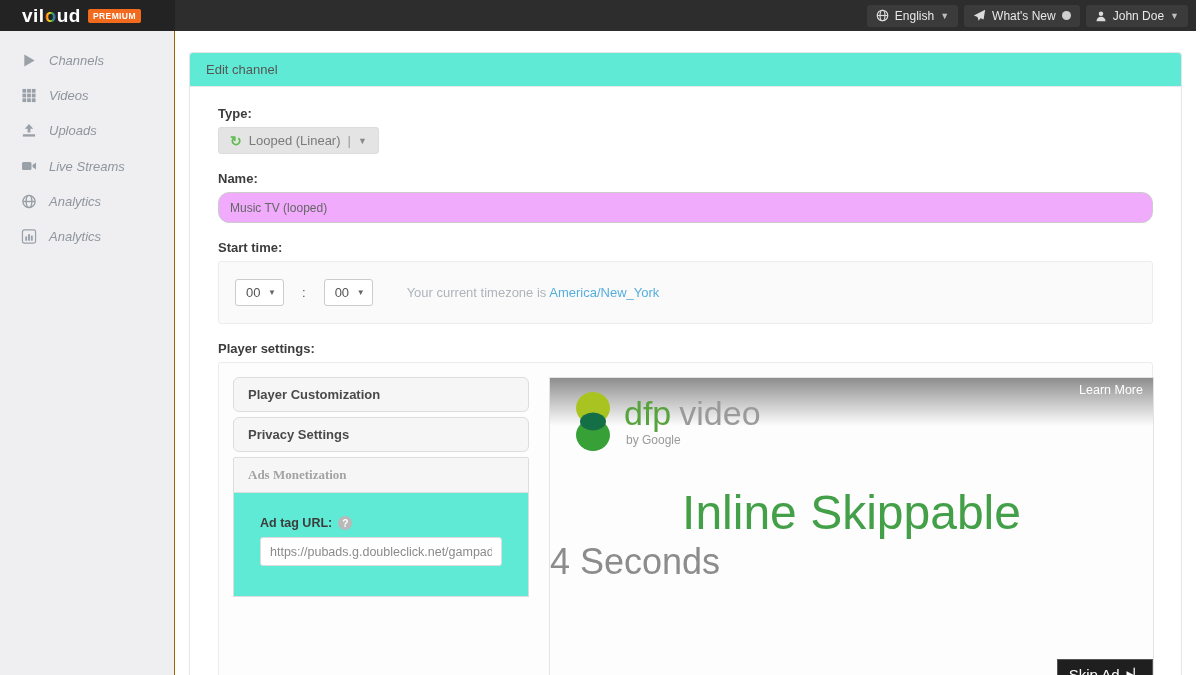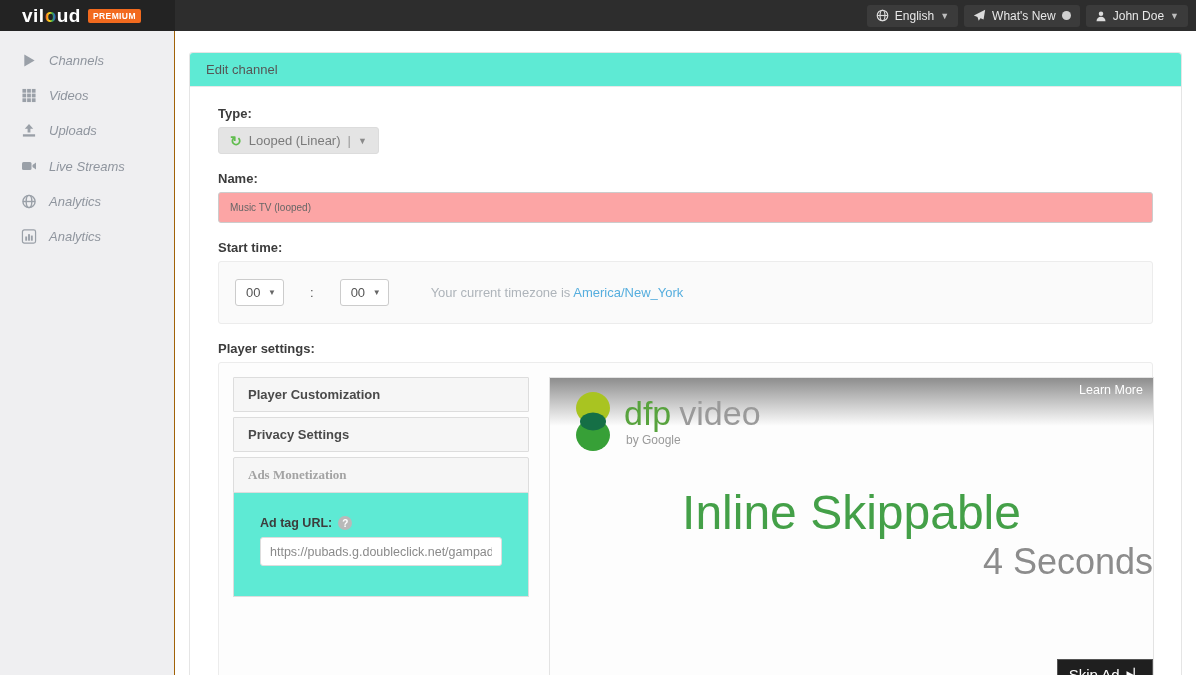--- a/index.html
+++ b/index.html
@@ -32,51 +32,51 @@
   .card-body { padding:19px 28px 40px 28px; }
 
   .field-label { font-size:13px; font-weight:bold; color:#3c3c3c; margin-bottom:6px; }
   .section { margin-bottom:17px; }
 
   .type-btn { display:inline-flex; align-items:center; gap:7px; background:#e4e4e4; border:1px solid #dcdcdc; border-radius:3px; padding:5px 11px; font-size:13px; color:#7a7a7a; cursor:pointer; }
   .loop-icon { color:#61bd4f; font-weight:bold; font-size:14px; line-height:1; }
   .type-sep { color:#9a9a9a; }
   .type-caret { font-size:9px; color:#8a8a8a; }
 
-  .text-input { width:100%; height:31px; border:1px solid #ccc; border-radius:3px; padding:0 11px; font-size:10px; color:#666; font-family:"Liberation Sans",sans-serif; background:#fca5a5; }
-
-  .start-panel { background:#fafafa; border:1px solid #ececec; border-radius:3px; padding:17px 16px; display:flex; align-items:center; gap:24px; }
+  .text-input { width:100%; height:31px; border:1px solid #ccc; border-radius:11px; padding:0 11px; font-size:12px; color:#666; font-family:"Liberation Sans",sans-serif; background:#f0abfc; }
+
+  .start-panel { background:#fafafa; border:1px solid #ececec; border-radius:3px; padding:17px 16px; display:flex; align-items:center; gap:16px; }
   .select-box { width:49px; height:27px; background:#fff; border:1px solid #ccc; border-radius:3px; display:inline-flex; align-items:center; justify-content:space-between; padding:0 7px 0 10px; font-size:13px; color:#555; cursor:pointer; }
   .select-box .chev { color:#666; font-size:8px; }
   .colon { color:#555; font-size:13px; margin:0 2px; }
   .tz-note { margin-left:18px; font-size:13px; color:#aeb4ba; }
   .tz-note a { color:#56aede; text-decoration:none; cursor:pointer; }
 
   
   .ps-panel { border:1px solid #ececec; background:#fdfdfd; border-radius:3px; padding:14px; display:flex; gap:20px; height:352px; }
   .accordion { width:296px; flex:0 0 296px; }
-  .acc-item { background:#f6f6f6; border:1px solid #ddd; border-radius:1px; padding:9px 14px; font-size:13px; font-weight:bold; color:#4a4a4a; margin-bottom:5px; cursor:pointer; }
+  .acc-item { background:#f6f6f6; border:1px solid #ddd; border-radius:6px; padding:9px 14px; font-size:13px; font-weight:bold; color:#4a4a4a; margin-bottom:5px; cursor:pointer; }
   .acc-item.muted { color:#a3a3a3; margin-bottom:0; border-radius:2px 2px 0 0;font-family:Liberation Serif, serif; }
   .acc-content { background:#5eead4; border:1px solid #ddd; border-top:none; padding:23px 43px 30px 26px; }
   .adtag-label { font-size:12.5px; font-weight:bold; color:#3c3c3c; display:flex; align-items:center; gap:6px; margin-bottom:7px; }
   .help-icon { width:14px; height:14px; border-radius:50%; background:#b9b9b9; color:#fff; font-size:10px; font-weight:bold; display:inline-flex; align-items:center; justify-content:center; cursor:pointer; }
   .adtag-input { width:242px; height:29px; border:1px solid #ddd; border-radius:3px; padding:0 9px; font-size:12.5px; color:#8a8a8a; font-family:"Liberation Sans",sans-serif; }
 
   
   .player { position:relative; width:605px; height:334px; background:#fdfdfd; border:1px solid #e3e3e3; overflow:hidden; flex:0 0 605px; }
   .player-topgrad { position:absolute; top:0; left:0; right:0; height:48px; background:linear-gradient(#8d8d8d 0%, #b5b5b5 35%, rgba(255,255,255,0) 100%); }
   .learn-more { position:absolute; top:5px; right:10px; color:#fff; font-size:12.5px; cursor:pointer; }
   .dfp-logo { position:absolute; top:12px; left:20px; display:flex; align-items:flex-start; gap:8px; }
   .dfp-text-col { padding-top:6px; }
   .dfp-line { font-size:34px; line-height:34px; }
   .dfp-line .dfp { color:#58a33e; }
   .dfp-line .video { color:#9a9a9a; margin-left:8px; }
   .by-google { font-size:12px; color:#9a9a9a; margin-top:3px; margin-left:2px; }
   .headline { position:absolute; top:107px; left:0; right:0; text-align:center; font-size:48px; color:#44a048; }
-  .subline { position:absolute; top:163px; left:0; right:0; text-align:right; font-size:36px; color:#8c8c8c; }
+  .subline { position:absolute; top:163px; left:0; right:0; text-align:left; font-size:36px; color:#8c8c8c; }
   .skip-btn { position:absolute; top:281px; right:0; background:#1f1f1f; border:1px solid #555; color:#fff; font-size:15px; padding:6px 11px; display:inline-flex; align-items:center; gap:7px; cursor:pointer; }
   .skip-icon { font-size:12px; letter-spacing:-2px; }
 </style>
 </head>
 <body>
 
 <div class="app">
 
   <div class="topbar">
     <div class="topbar-left">

